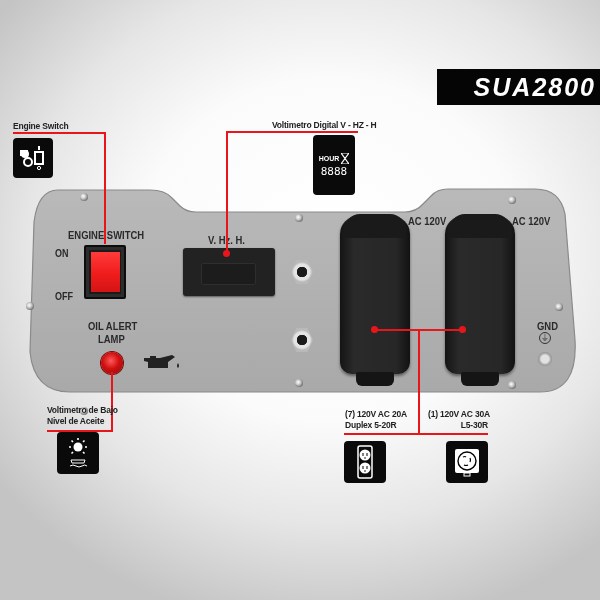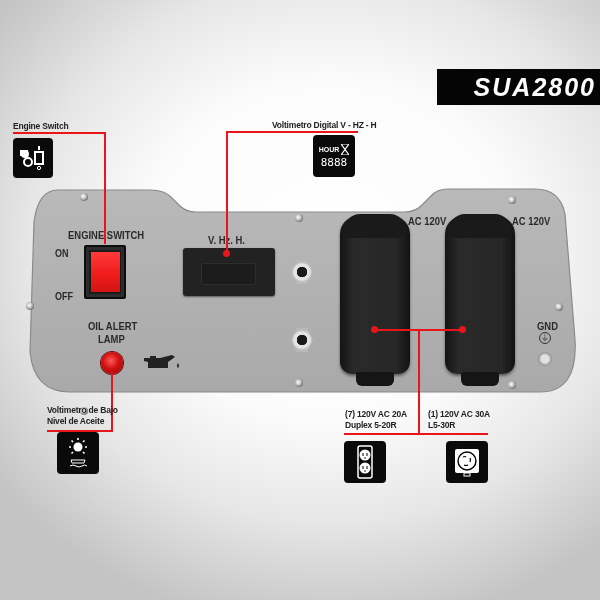--- a/index.html
+++ b/index.html
@@ -172,21 +172,21 @@
     <rect x="18" y="10" width="8" height="12" fill="none" stroke="#fff" stroke-width="2"></rect>
     <rect x="21" y="4" width="2" height="4" fill="#fff"></rect>
     <circle cx="22" cy="26" r="1.6" fill="none" stroke="#fff" stroke-width="1"></circle>
   </svg>
 </div>
 
 <div class="abs callout" style="left:272px;top:120px">Voltimetro Digital V - HZ - H</div>
 <div class="abs redline" style="left:228px;top:131px;width:130px;height:2px"></div>
 <div class="abs redline" style="left:226px;top:131px;width:2px;height:122px"></div>
 <div class="abs dot" style="left:223px;top:250px"></div>
-<div class="abs icon-box" style="left:313px;top:135px;width:42px;height:42px;flex-direction:column;gap:2px">
+<div class="abs icon-box" style="left:313px;top:135px;width:42px;height:60px;flex-direction:column;gap:2px">
   <div style="display:flex;align-items:center;gap:2px">
     <span style="color:#fff;font-size:7px;font-weight:bold">HOUR</span>
     <svg width="8" height="11" viewBox="0 0 8 11">
         <path d="M0 0 H8 L4 5.5 L8 11 H0 L4 5.5 Z" fill="none" stroke="#fff" stroke-width="1.2"></path>
       </svg>
   </div>
   <span style="color:#fff;font-family:'DejaVu Sans Mono',monospace;font-size:11px;letter-spacing:0px;line-height:11px">8888</span>
 </div>
 
 <div class="abs redline" style="left:111px;top:372px;width:2px;height:60px"></div>
@@ -212,21 +212,21 @@
 
 <div class="abs dot" style="left:371px;top:326px"></div>
 <div class="abs dot" style="left:459px;top:326px"></div>
 <div class="abs redline" style="left:374px;top:329px;width:88px;height:2px"></div>
 <div class="abs redline" style="left:418px;top:329px;width:2px;height:106px"></div>
 <div class="abs redline" style="left:344px;top:433px;width:144px;height:2px"></div>
 
 <div class="abs callout" style="left:345px;top:409px">(7) 120V AC 20A</div>
 <div class="abs callout" style="left:345px;top:420px">Duplex 5-20R</div>
 <div class="abs callout" style="left:428px;top:409px;width:60px;text-align:center;white-space:nowrap">(1) 120V AC 30A</div>
-<div class="abs callout" style="left:428px;top:420px;width:60px;">L5-30R</div>
+<div class="abs callout" style="left:428px;top:420px;width:60px;text-align:right">L5-30R</div>
 
 <div class="abs icon-box" style="left:344px;top:441px;width:42px;height:42px">
   <svg width="32" height="34" viewBox="0 0 32 34">
     <rect x="9" y="1" width="14" height="32" rx="2" fill="none" stroke="#fff" stroke-width="1.5"></rect>
     <circle cx="16" cy="10" r="5.5" fill="#fff"></circle>
     <circle cx="16" cy="23" r="5.5" fill="#fff"></circle>
     <rect x="13.5" y="8" width="1" height="3" fill="#000"></rect>
     <rect x="17.5" y="8" width="1" height="3" fill="#000"></rect>
     <circle cx="16" cy="13" r="0.8" fill="#000"></circle>
     <rect x="13.5" y="21" width="1" height="3" fill="#000"></rect>

